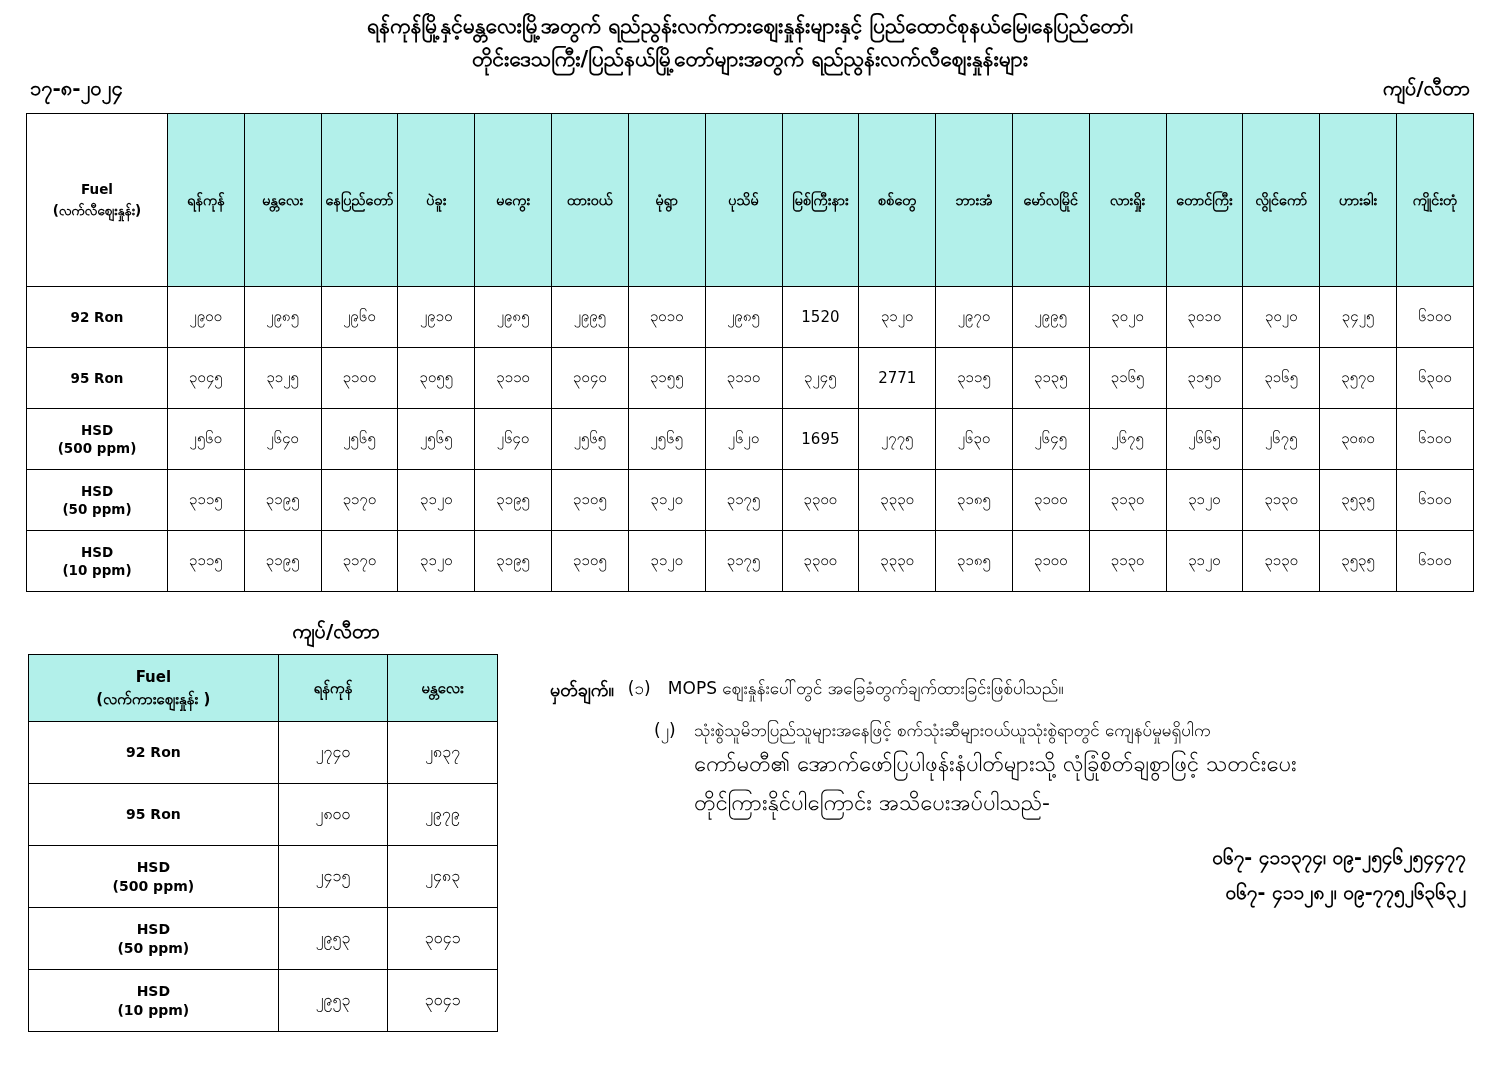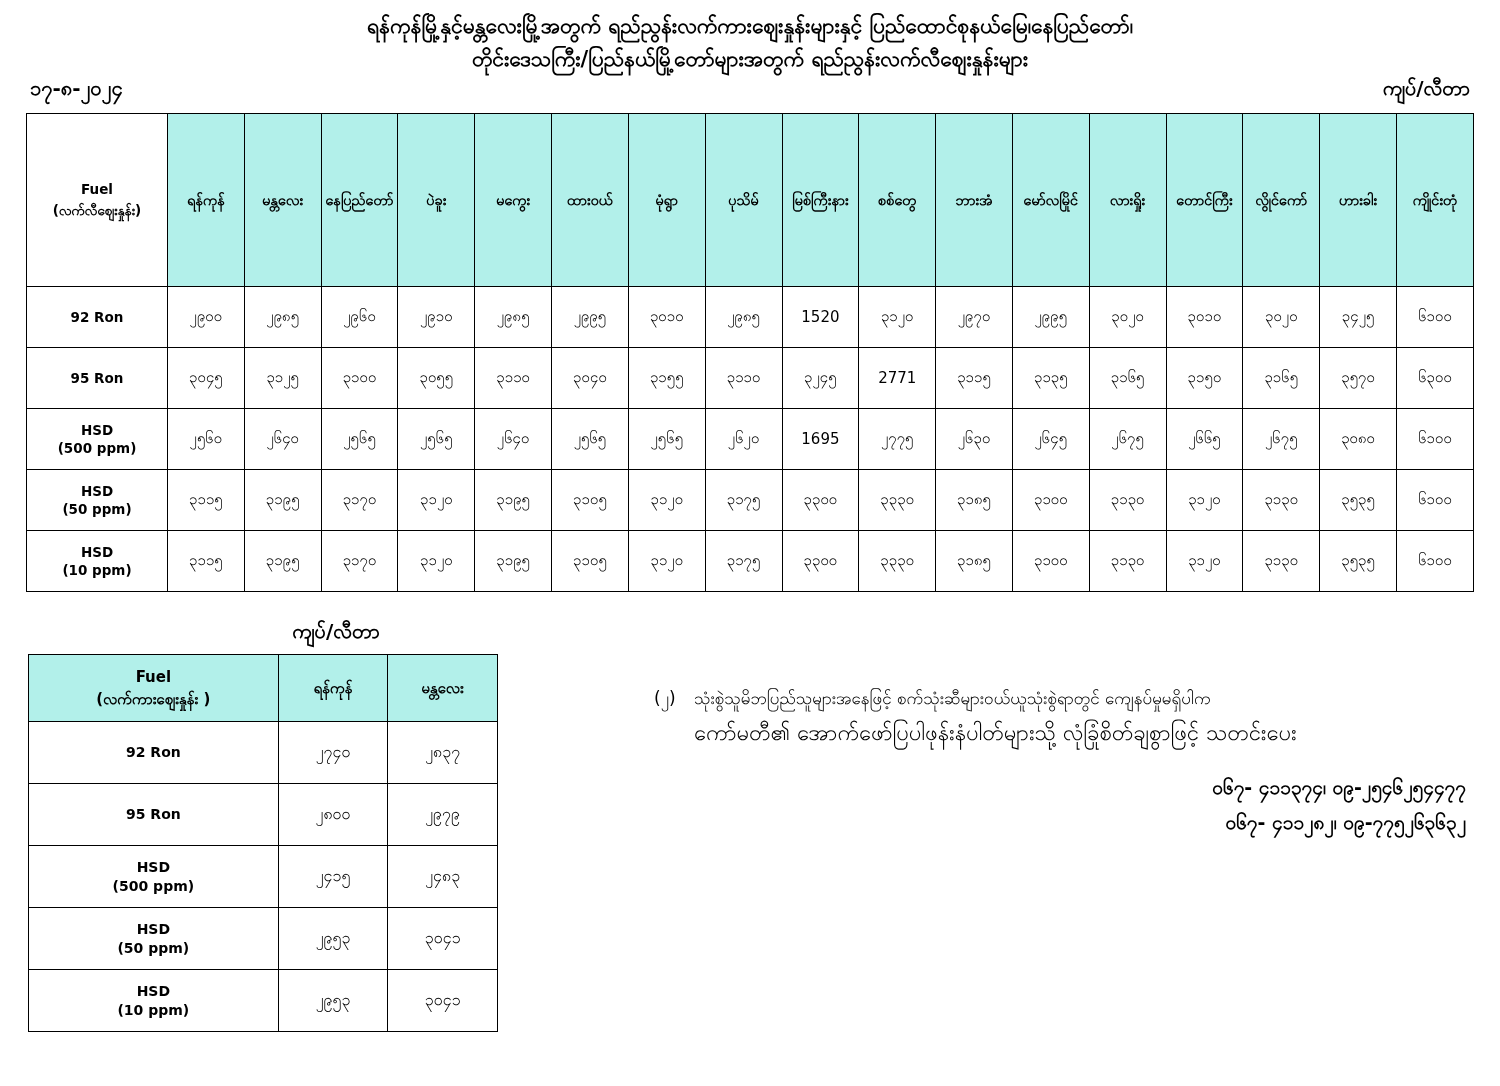--- a/index.html
+++ b/index.html
@@ -402,25 +402,31 @@
               <span class="rl-2">(10 ppm)</span>
             </td>
             <td>၂၉၅၃</td>
             <td>၃၀၄၁</td>
           </tr>
         </tbody>
       </table>
     </div>
 
     <div class="lower-right">
+      <div class="note-row">
+        <span class="note-label">မှတ်ချက်။</span>
+        <span class="note-num">(၁)</span>
+        <span class="note-text">MOPS ဈေးနှုန်းပေါ်တွင် အခြေခံတွက်ချက်ထားခြင်းဖြစ်ပါသည်။</span>
+      </div>
       <div class="note-row second">
         <span class="note-num">(၂)</span>
         <span class="note-text">သုံးစွဲသူမိဘပြည်သူများအနေဖြင့် စက်သုံးဆီများဝယ်ယူသုံးစွဲရာတွင် ကျေနပ်မှုမရှိပါက</span>
       </div>
       <div class="note-indent">ကော်မတီ၏ အောက်ဖော်ပြပါဖုန်းနံပါတ်များသို့ လုံခြုံစိတ်ချစွာဖြင့် သတင်းပေး</div>
+      <div class="note-indent">တိုင်ကြားနိုင်ပါကြောင်း အသိပေးအပ်ပါသည်-</div>
 
       <div class="phones">
         <div>၀၆၇- ၄၁၁၃၇၄၊ ၀၉-၂၅၄၆၂၅၄၄၇၇</div>
         <div>၀၆၇- ၄၁၁၂၈၂၊ ၀၉-၇၇၅၂၆၃၆၃၂</div>
       </div>
 
     </div>
 
   </div>
 </div>

